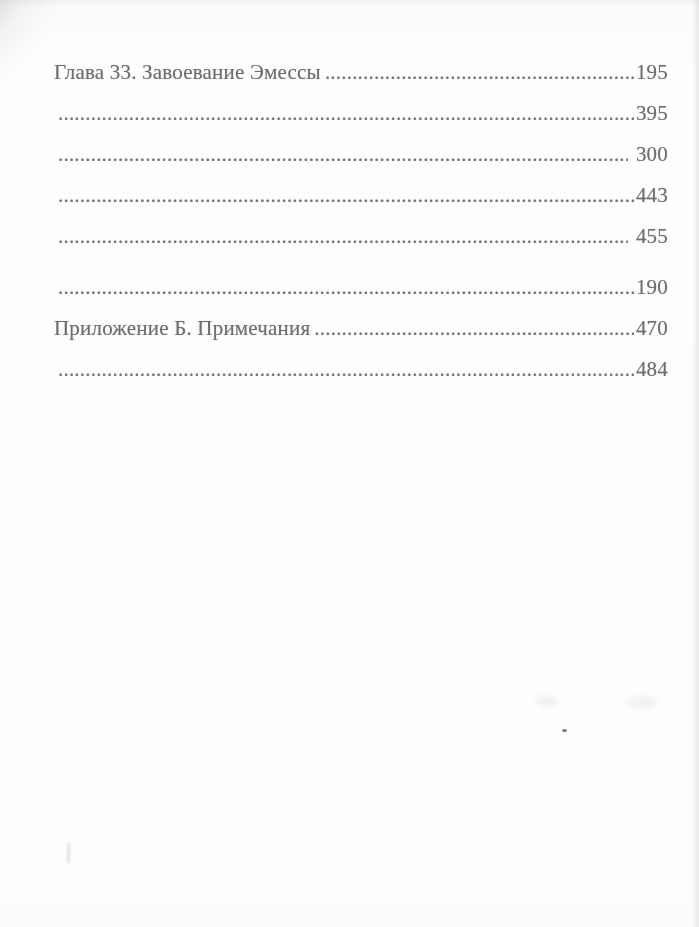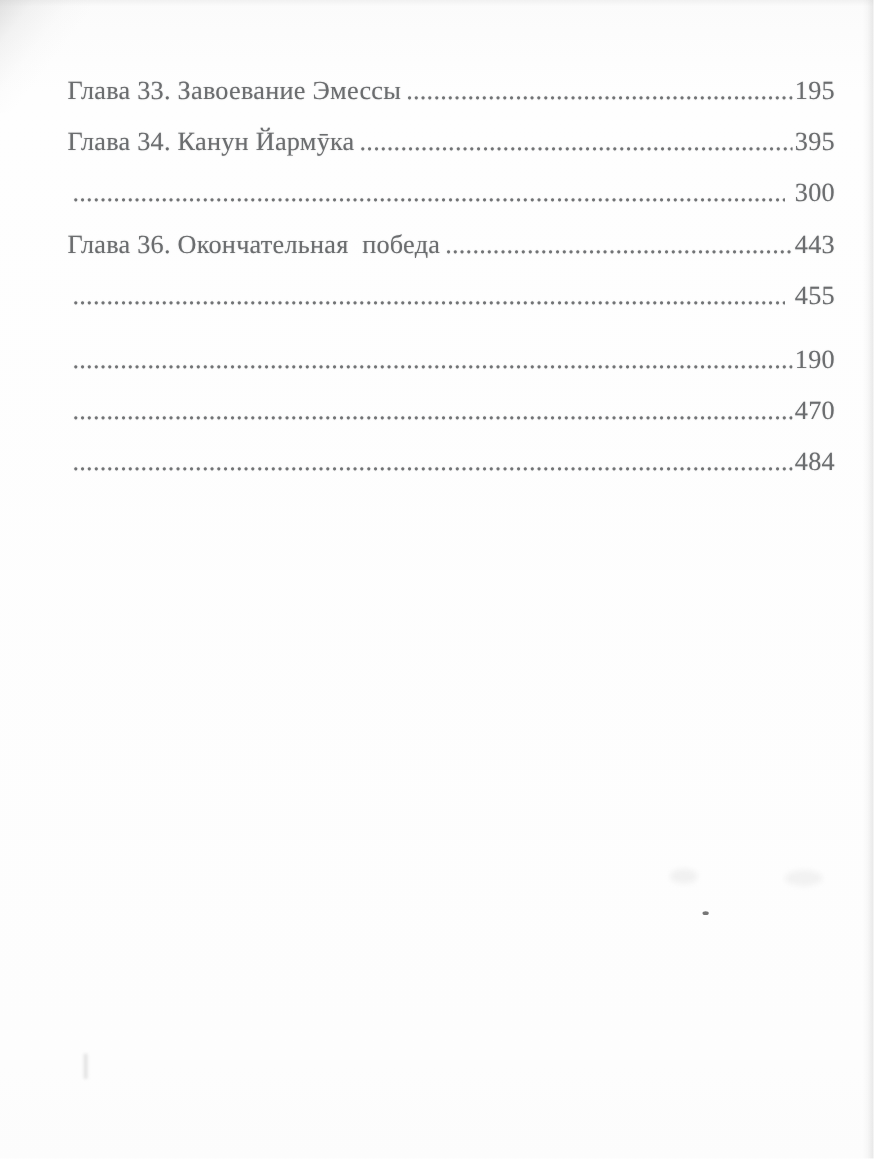--- a/index.html
+++ b/index.html
@@ -93,45 +93,44 @@
 
   <div class="toc">
 
     <div class="chapters">
       <div class="row">
         <span class="title">Глава 33. Завоевание Эмессы</span>
         <span class="leader">............................................................................................................................................</span>
         <span class="pagenum">195</span>
       </div>
       <div class="row">
-        <span class="title">Глава 34. Канун Йармӯка</span>
         <span class="leader">............................................................................................................................................</span>
         <span class="pagenum">395</span>
       </div>
       <div class="row">
         <span class="leader">............................................................................................................................................</span>
         <span class="pagenum"> 300</span>
       </div>
       <div class="row">
-        <span class="title">Глава 36. Окончательная  победа</span>
         <span class="leader">............................................................................................................................................</span>
         <span class="pagenum">443</span>
       </div>
       <div class="row">
         <span class="leader">............................................................................................................................................</span>
         <span class="pagenum"> 455</span>
       </div>
     </div>
 
     <div class="appendices">
       <div class="row">
         <span class="leader">............................................................................................................................................</span>
         <span class="pagenum">190</span>
       </div>
       <div class="row">
+        <span class="title">Приложение Б. Примечания</span>
         <span class="leader">............................................................................................................................................</span>
         <span class="pagenum">470</span>
       </div>
       <div class="row">
         <span class="leader">............................................................................................................................................</span>
         <span class="pagenum">484</span>
       </div>
     </div>
 
   </div>

